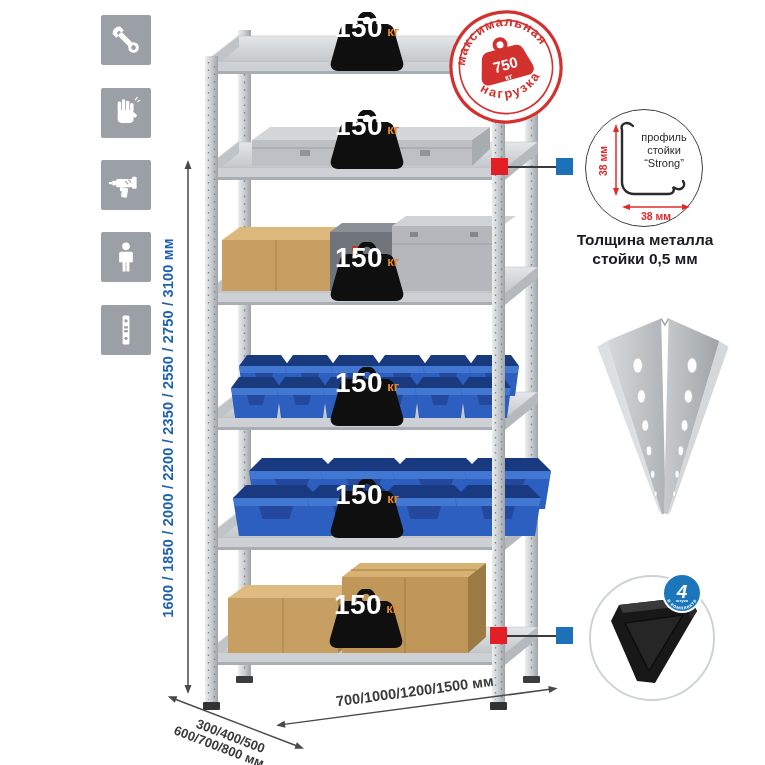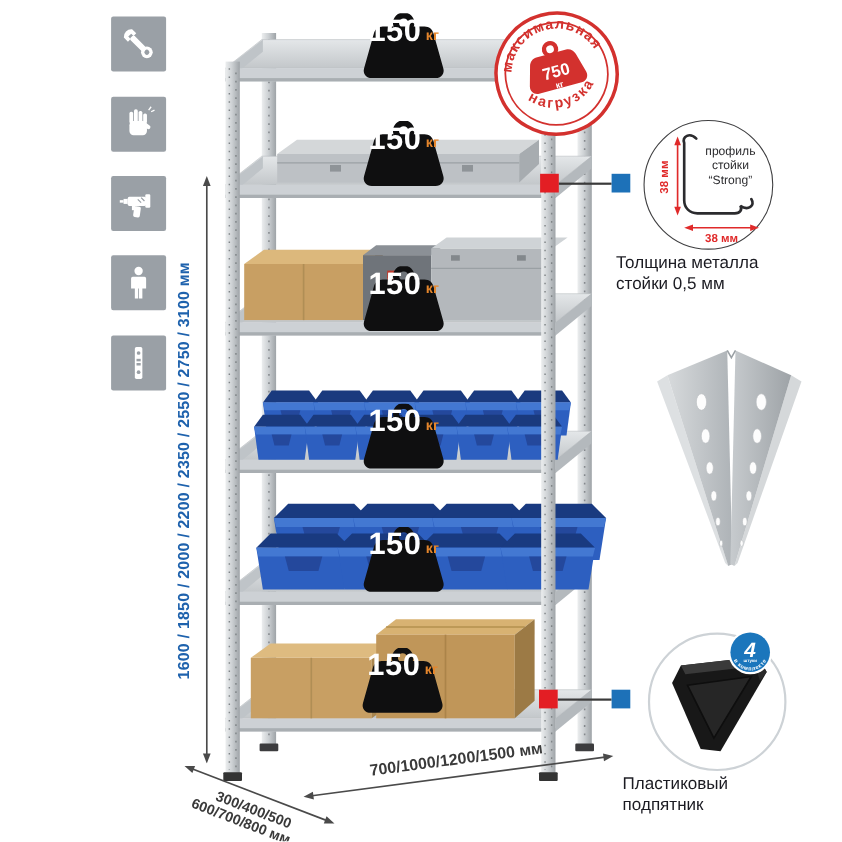--- a/index.html
+++ b/index.html
@@ -20,21 +20,21 @@
   .wunit{font-size:13px;font-weight:700;color:#e5862c;margin:12px 0 0 4px;}
   
   .sq{position:absolute;width:17px;height:17px;}
   .sq.red{background:#e31e24;}
   .sq.blue{background:#1d71b8;}
   .conn-line{position:absolute;height:2px;background:#3a3a3a;}
   
   .detail-circle{position:absolute;border-radius:50%;background:#ffffff;}
   #profile-circle{left:585px;top:109px;width:116px;height:116px;border:1.6px solid #3f3f41;}
   #foot-circle{left:589px;top:575px;width:122px;height:122px;border:2px solid #cdd2d6;}
-  .caption{position:absolute;font-weight:400;color:#1b1b22;font-size:15.5px;line-height:19px;}
+  .caption{position:absolute;text-align:center;font-weight:700;color:#1b1b22;font-size:15.5px;line-height:19px;}
   #caption-profile{left:560px;top:230px;width:170px;}
   #caption-foot{left:566px;top:703px;width:170px;}
   
   #dim-depth{position:absolute;left:168px;top:690px;width:150px;transform:rotate(21deg);transform-origin:0 0;
              font-size:13px;font-weight:700;color:#3a3a3a;line-height:14px;text-align:center;}
   #dim-width{position:absolute;left:270px;top:702px;width:290px;transform:rotate(-7.5deg);transform-origin:0 0;
              font-size:14.5px;font-weight:700;color:#3a3a3a;text-align:center;}
   .dim2{margin-left:-14px;}
   .count-badge{position:absolute;left:70px;top:-5px;width:42px;height:42px;}
 </style>
@@ -413,24 +413,20 @@
       <defs>
           <path id="fArc" d="M5,25 A16.5,16.5 0 0 0 37,25"></path>
         </defs>
       <text x="21" y="25.5" font-size="19" font-weight="800" fill="#ffffff" text-anchor="middle" font-style="italic">4</text>
       <text x="21" y="30" font-size="4" font-weight="bold" fill="#ffffff" text-anchor="middle">штуки</text>
       <text font-size="5" font-weight="bold" fill="#ffffff" letter-spacing=".6">
         <textPath href="#fArc" startOffset="50%" text-anchor="middle">в комплекте</textPath>
       </text>
     </svg>
   </div>
-  <div class="caption" id="caption-foot">
-    <div>Пластиковый</div>
-    <div>подпятник</div>
-  </div>
 
   <div id="dim-depth">
     <svg width="150" height="10">
       <line x1="8" y1="5" x2="142" y2="5" stroke="#4a4a4a" stroke-width="1.5"></line>
       <polygon points="2,5 11,1.5 11,8.5" fill="#4a4a4a"></polygon>
       <polygon points="148,5 139,1.5 139,8.5" fill="#4a4a4a"></polygon>
     </svg>
     <div>300/400/500</div>
     <div class="dim2">600/700/800 мм</div>
   </div>

